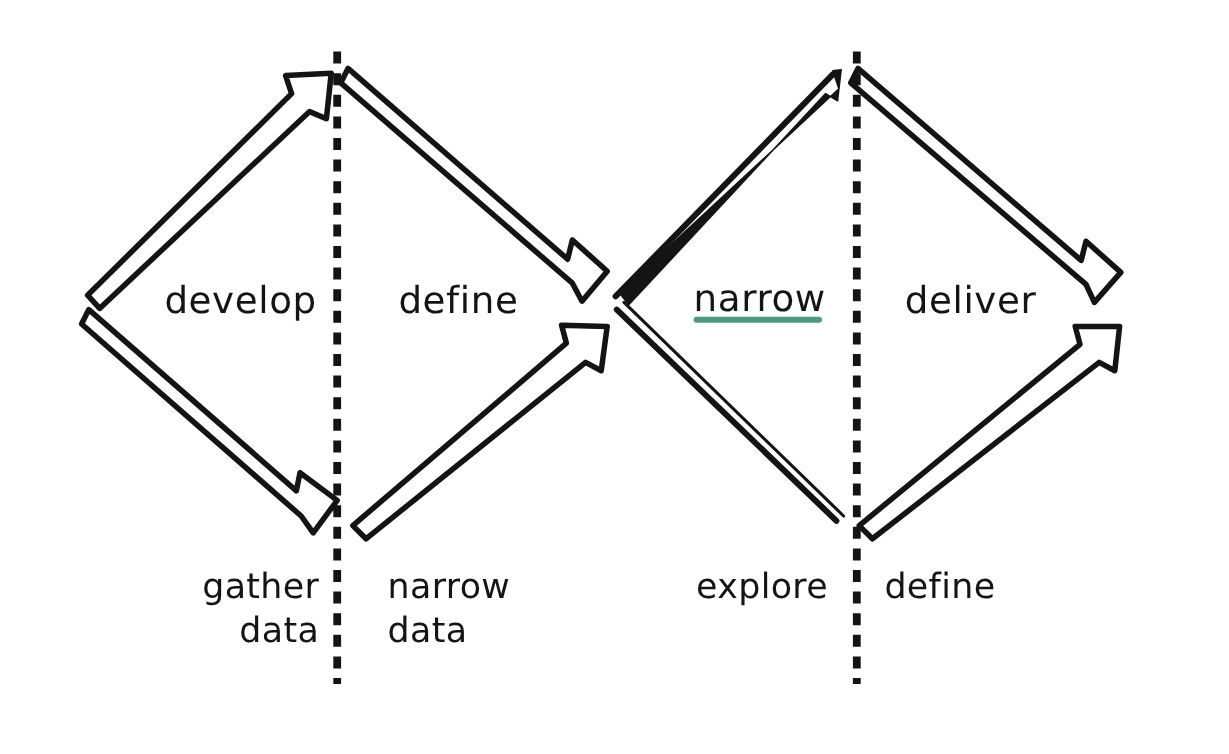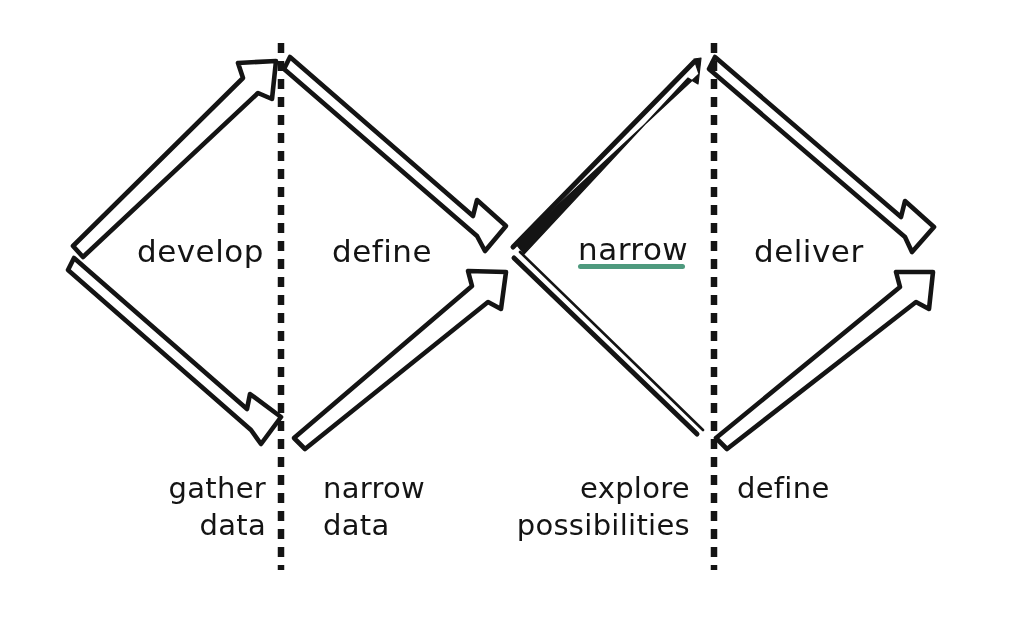--- a/index.html
+++ b/index.html
@@ -163,20 +163,19 @@
     <div>data</div>
   </div>
 
   <div class="outcome-label align-left" style="left:291px; top:470px; width:190px;margin-left:32px;">
     <div>narrow</div>
     <div>data</div>
   </div>
 
   <div class="outcome-label align-right" style="left:462px; top:470px; width:228px;">
     <div>explore</div>
-    <div>possibilities</div>
   </div>
 
   <div class="outcome-label align-left" style="left:737px; top:470px; width:250px;">
     <div>define</div>
   </div>
 
 </div>
 
 </body></html>

